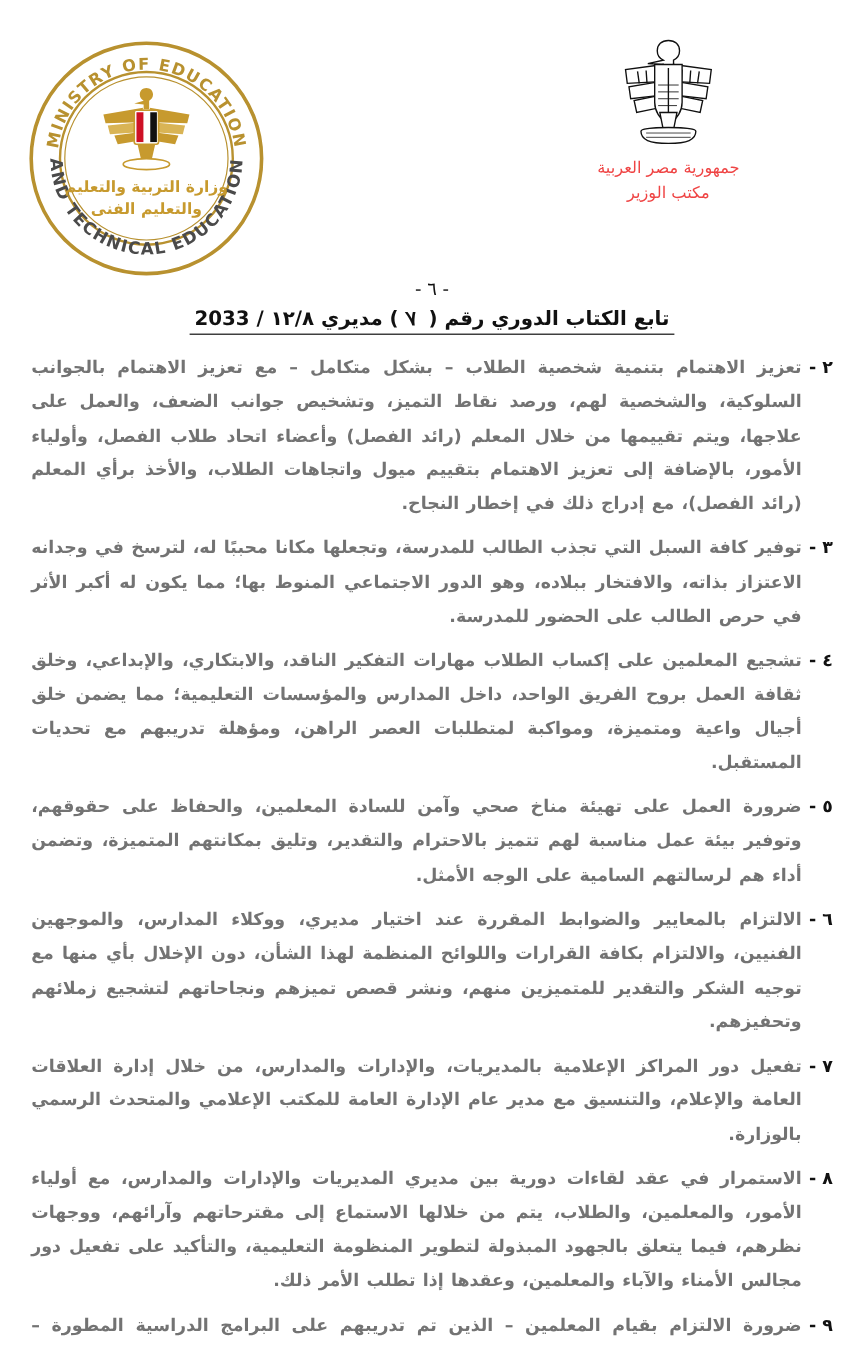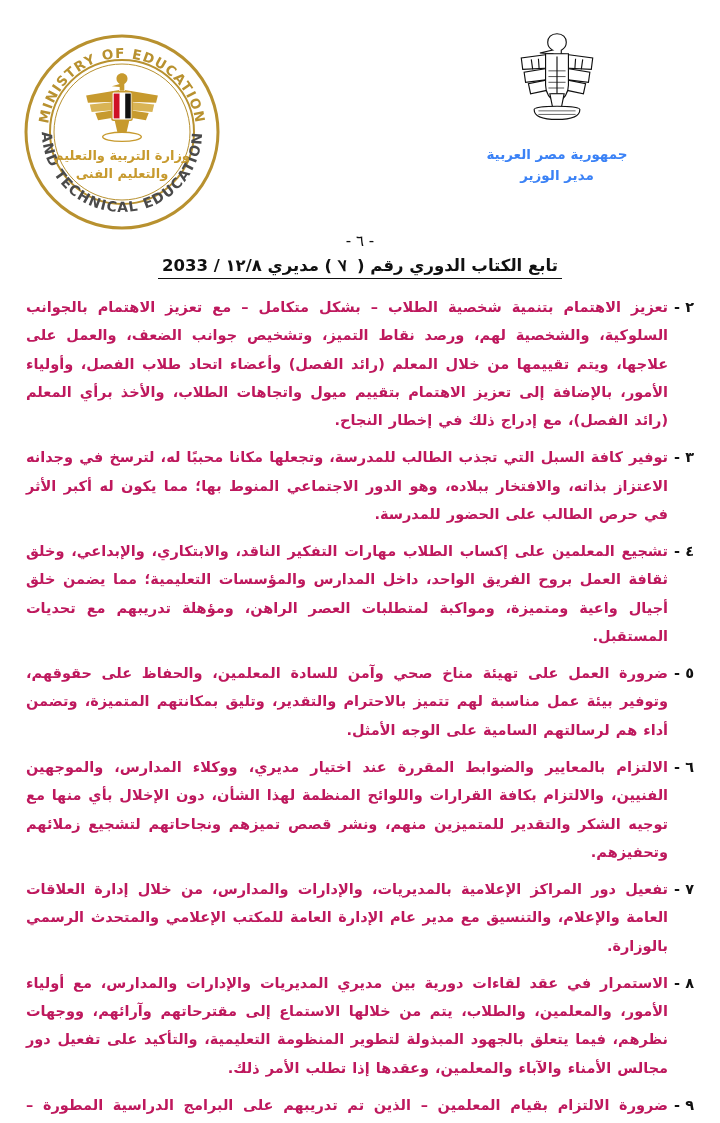--- a/index.html
+++ b/index.html
@@ -37,24 +37,24 @@
   
   .gov-block {
     position: absolute;
     right: 18px;
     top: 28px;
     width: 290px;
     text-align: center;
   }
   .eagle { width: 86px; height: 100px; margin: 0 auto; display: block; }
   .gov-lines {
-    margin-top: 16px;
+    margin-top: 2px;
     line-height: 1.55;
-    color: #3b82f6;
-    font-weight: 700;
+    color: #ef4444;
+    font-weight: 400;
   }
   .gov-line-1 { font-size: 13.5px; }
   .gov-line-2 { font-size: 13.5px; }
   .gov-line-3 { font-size: 13.5px; }
 
   
   .page-no {
     text-align: center;
     font-size: 15px;
     color: #111;
@@ -103,21 +103,21 @@
     font-weight: 700;
     color: #111;
     line-height: 1.95;
     padding-left: 6px;
     white-space: nowrap;
   }
   .clause-text {
     flex: 1 1 auto;
     font-size: 14.5px;
     font-weight: 700;
-    color: #be185d;
+    color: #737373;
     line-height: 1.95;
     text-align: justify;
     text-align-last: right;
     word-spacing: 1px;
   }
 </style>
 </head>
 <body>
 
 <div class="page">
@@ -195,21 +195,21 @@
 
           <path d="M50,92 L70,92 L66,112 L54,112 Z" fill="#fff"></path>
 
           <path d="M28,114 C28,108 92,108 92,114 C92,124 82,128 60,128 C38,128 28,124 28,114 Z" fill="#fff"></path>
           <path d="M34,116 L86,116" stroke-width="0.9"></path>
           <path d="M34,121 L86,121" stroke-width="0.9"></path>
         </g>
       </svg>
       <div class="gov-lines">
         <div class="gov-line-1">جمهورية مصر العربية</div>
-        <div class="gov-line-3">مدير الوزير</div>
+        <div class="gov-line-3">مكتب الوزير</div>
       </div>
     </div>
   </div>
 
   <div class="page-no">- ٦ -</div>
 
   <div class="doc-title-wrap">
     <span class="doc-title"><span>تابع الكتاب الدوري رقم (</span><span class="circ-num">٧</span><span>) مديري</span>&nbsp;<span>١٢/٨ / 2033</span></span>
   </div>
 

